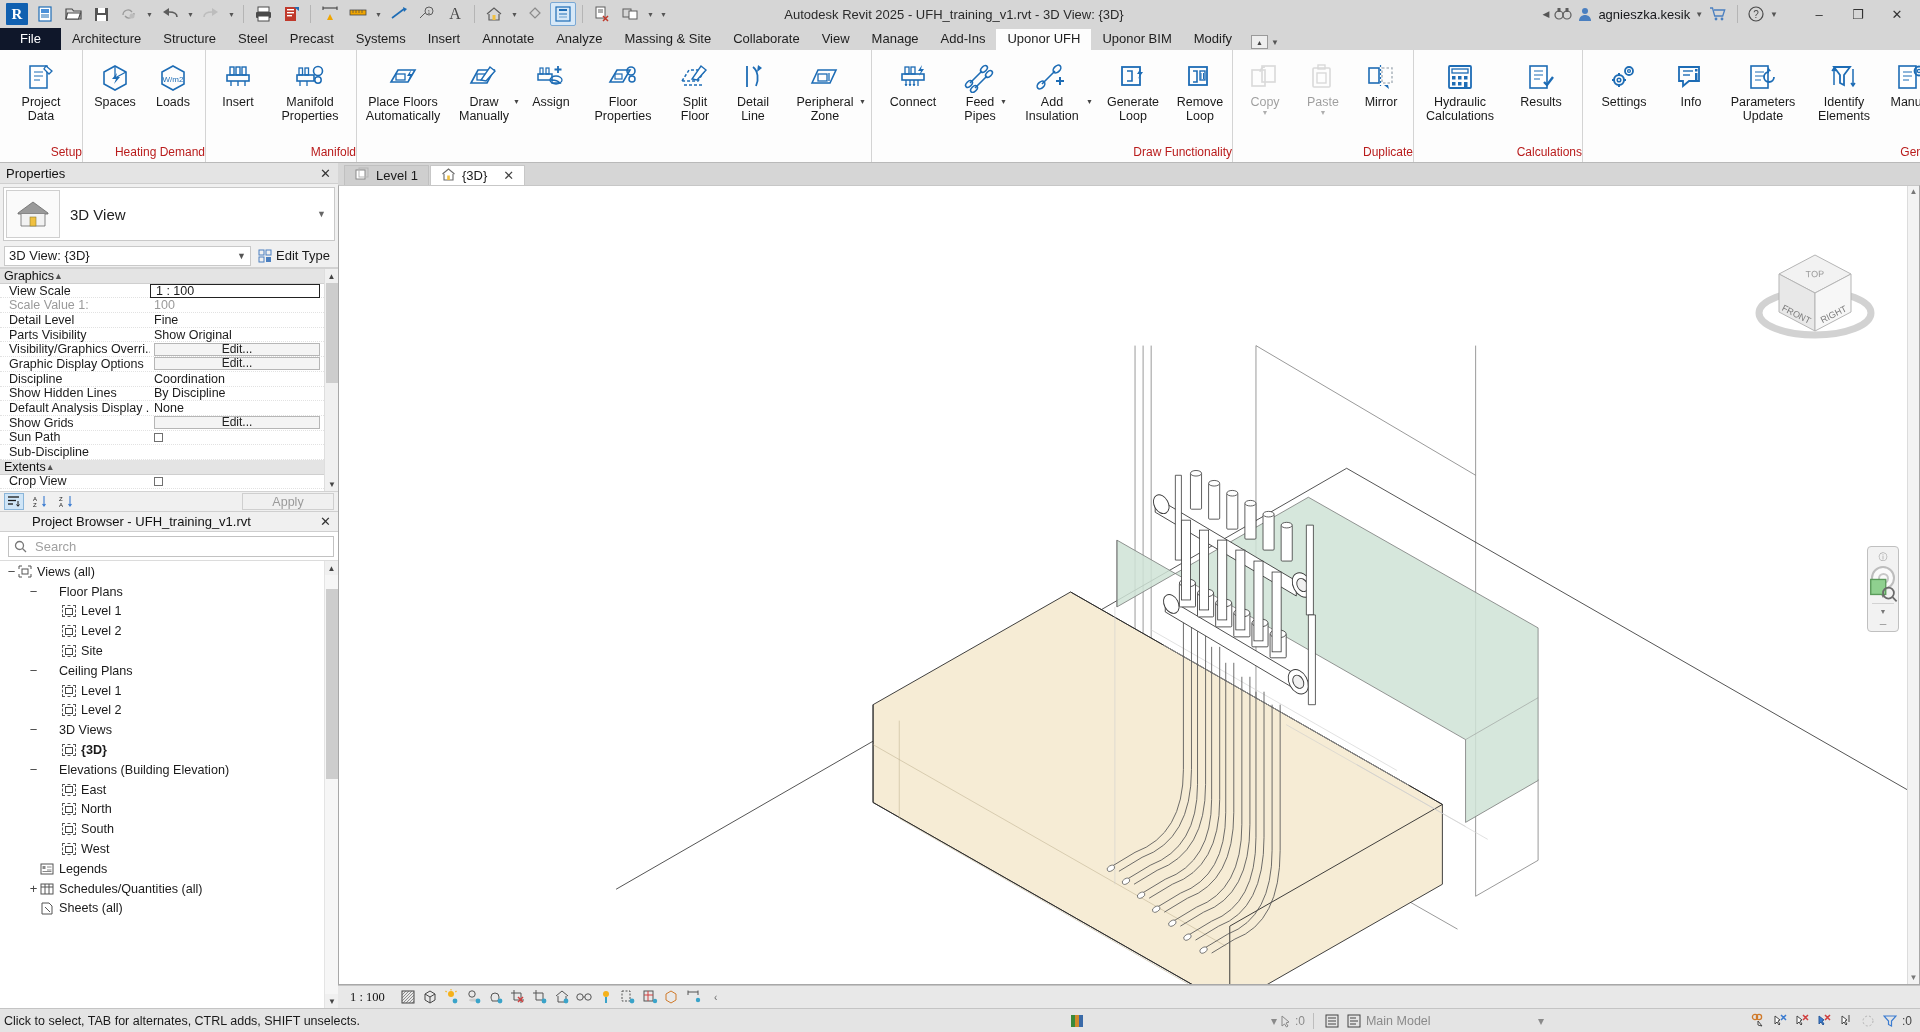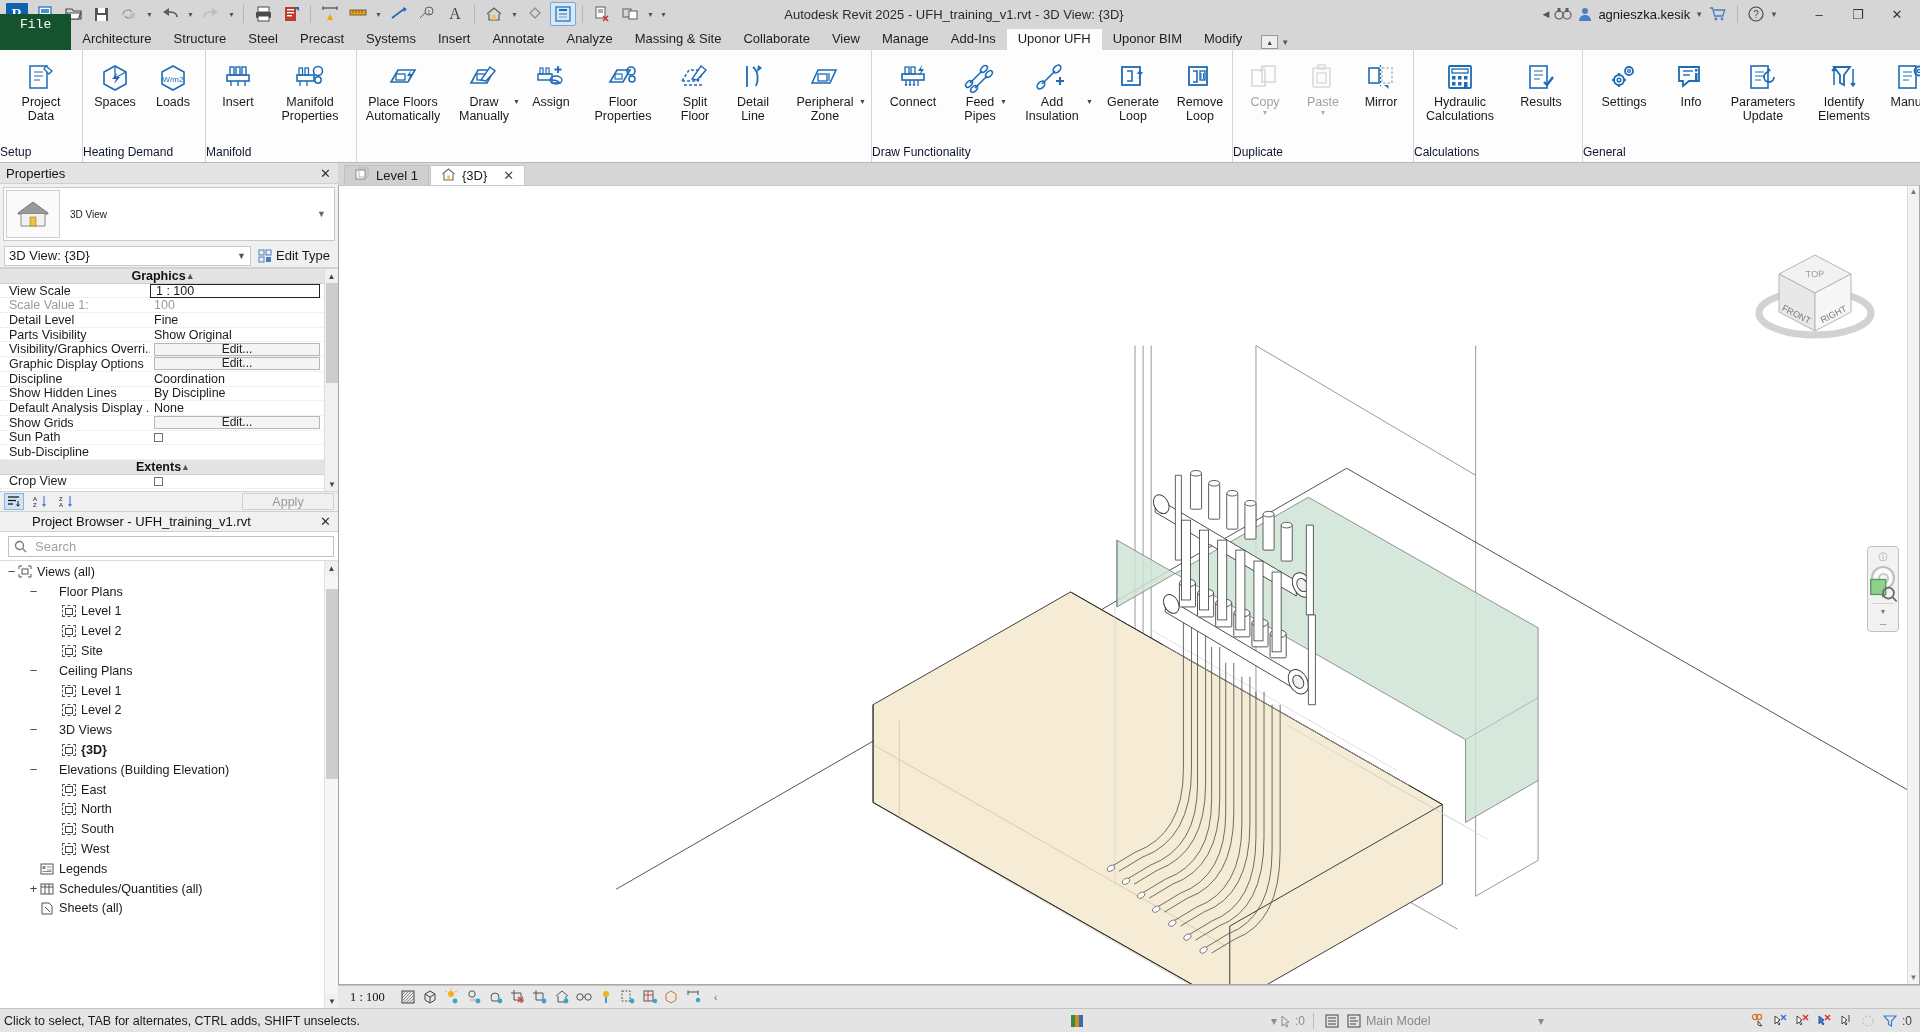--- a/index.html
+++ b/index.html
@@ -44,37 +44,37 @@
 
   
   .tabbar {
     height: 22px; background: #d6d6d6; display: flex; align-items: flex-end;
     padding-left: 0; flex: 0 0 22px; position: relative;
   }
   .tab {
     padding: 2px 11px 3px 11px; font-size: 13px; color: #1d1d1d; line-height: 16px;
     white-space: nowrap; cursor: default;
   }
-  .tab.file { background: #14532d; color: #fff; padding: 3px 20px 17px 20px; font-family: Liberation Mono, monospace; }
+  .tab.file { background: #0f172a; color: #fff; padding: 3px 20px 3px 20px; }
   .tab.active { background: #fdfdfd; }
   .tab-extra { margin-left: 8px; display: flex; align-items: center; gap: 3px; padding-bottom: 1px; }
   .minibox {
     width: 17px; height: 14px; border: 1px solid #9a9a9a; background: #eee;
     display: flex; align-items: center; justify-content: center; font-size: 7px; color: #444;
   }
 
   
   .ribbon {
     background: #fdfdfd; border-bottom: 1px solid #b9b9b9;
     height: 113px; display: flex; flex: 0 0 113px; position: relative;
   }
   .panel { display: flex; flex-direction: column; position: relative; border-right: 1px solid #d4d4d4; }
   .panel-body { display: flex; align-items: flex-start; padding: 4px 3px 0 3px; flex: 1; }
   .panel-title {
-    text-align: left; font-size: 12px; color: #0f172a; padding-bottom: 10px; height: 17px; line-height: 15px;
+    text-align: right; font-size: 12px; color: #b91c1c; padding-bottom: 10px; height: 17px; line-height: 15px;
   }
   .btn {
     display: flex; flex-direction: column; align-items: center; width: 58px;
     padding: 2px 2px 0 2px; border: 1px solid transparent; border-radius: 2px; cursor: default;
     position: relative;
   }
   .btn.wide { width: 76px; }
   .btn.xwide { width: 86px; }
   .btn.disabled { opacity: 0.42; }
   .btn .ic { height: 36px; display: flex; align-items: flex-end; justify-content: center; }
@@ -98,38 +98,38 @@
   .palette-header .x { margin-left: auto; font-size: 13px; color: #333; padding: 0 3px; }
 
   .prop-type {
     background: #fff; border: 1px solid #c9c9c9; margin: 3px 3px 0 3px; height: 54px;
     display: flex; align-items: center; padding: 2px;
   }
   .prop-thumb {
     width: 54px; height: 48px; border: 1px solid #cfcfcf; background: #fafafa;
     display: flex; align-items: center; justify-content: center; margin-right: 10px;
   }
-  .prop-type-label { font-size: 10px; color: #222; flex: 1; }
+  .prop-type-label { font-size: 15px; color: #222; flex: 1; }
   .prop-type .dn { font-size: 9px; color: #666; padding-right: 6px; }
 
   .prop-selector {
     display: flex; align-items: center; height: 24px; margin: 3px 0 0 0; padding: 0 4px 0 4px;
     font-size: 13px; background: #f0f0f0; border-bottom: 1px solid #d2d2d2;
   }
   .prop-selector .sel-text { flex: 1; background: #fff; border: 1px solid #c9c9c9; height: 20px; line-height: 18px; padding: 0 4px; display: flex; align-items: center; }
   .prop-selector .sel-text .v { flex: 1; }
   .prop-selector .sel-text .dn { font-size: 9px; color: #555; }
   .edit-type { display: flex; align-items: center; gap: 4px; padding: 0 4px 0 7px; white-space: nowrap; }
 
   .prop-grid { flex: 0 0 auto; position: relative; background: #fff; border-top: 1px solid #d2d2d2; }
   .pg-scroll { height: 222px; overflow: hidden; position: relative; }
   .pg-row { display: flex; height: 14.7px; align-items: center; font-size: 12.5px; border-bottom: 1px dotted #e2e2e2; }
   .pg-row.group {
-    background: #e4e4e4; font-weight: bold; padding-left: 4px; color: #111;
-    border-bottom: 1px solid #cfcfcf; justify-content: center; padding-right: 16px;
+    background: #e4e4e4; font-weight: normal; padding-left: 4px; color: #111;
+    border-bottom: 1px solid #cfcfcf; justify-content: flex-start; padding-right: 16px;
   }
   .pg-name { width: 150px; padding-left: 9px; color: #1a1a1a; overflow: hidden; white-space: nowrap; }
   .pg-name.dim { color: #9a9a9a; }
   .pg-val { flex: 1; padding-left: 4px; color: #1a1a1a; display: flex; align-items: center; height: 100%; }
   .pg-val.dim { color: #9a9a9a; }
   .pg-val.boxed { border: 1.5px solid #222; background: #fff; height: 14px; padding-left: 5px; margin-right: 18px; }
   .pg-btn {
     border: 1px solid #b6b6b6; background: #f4f4f4; height: 13px; line-height: 11px;
     width: 100%; margin-right: 18px; text-align: center; font-size: 12px; color: #222;
   }

